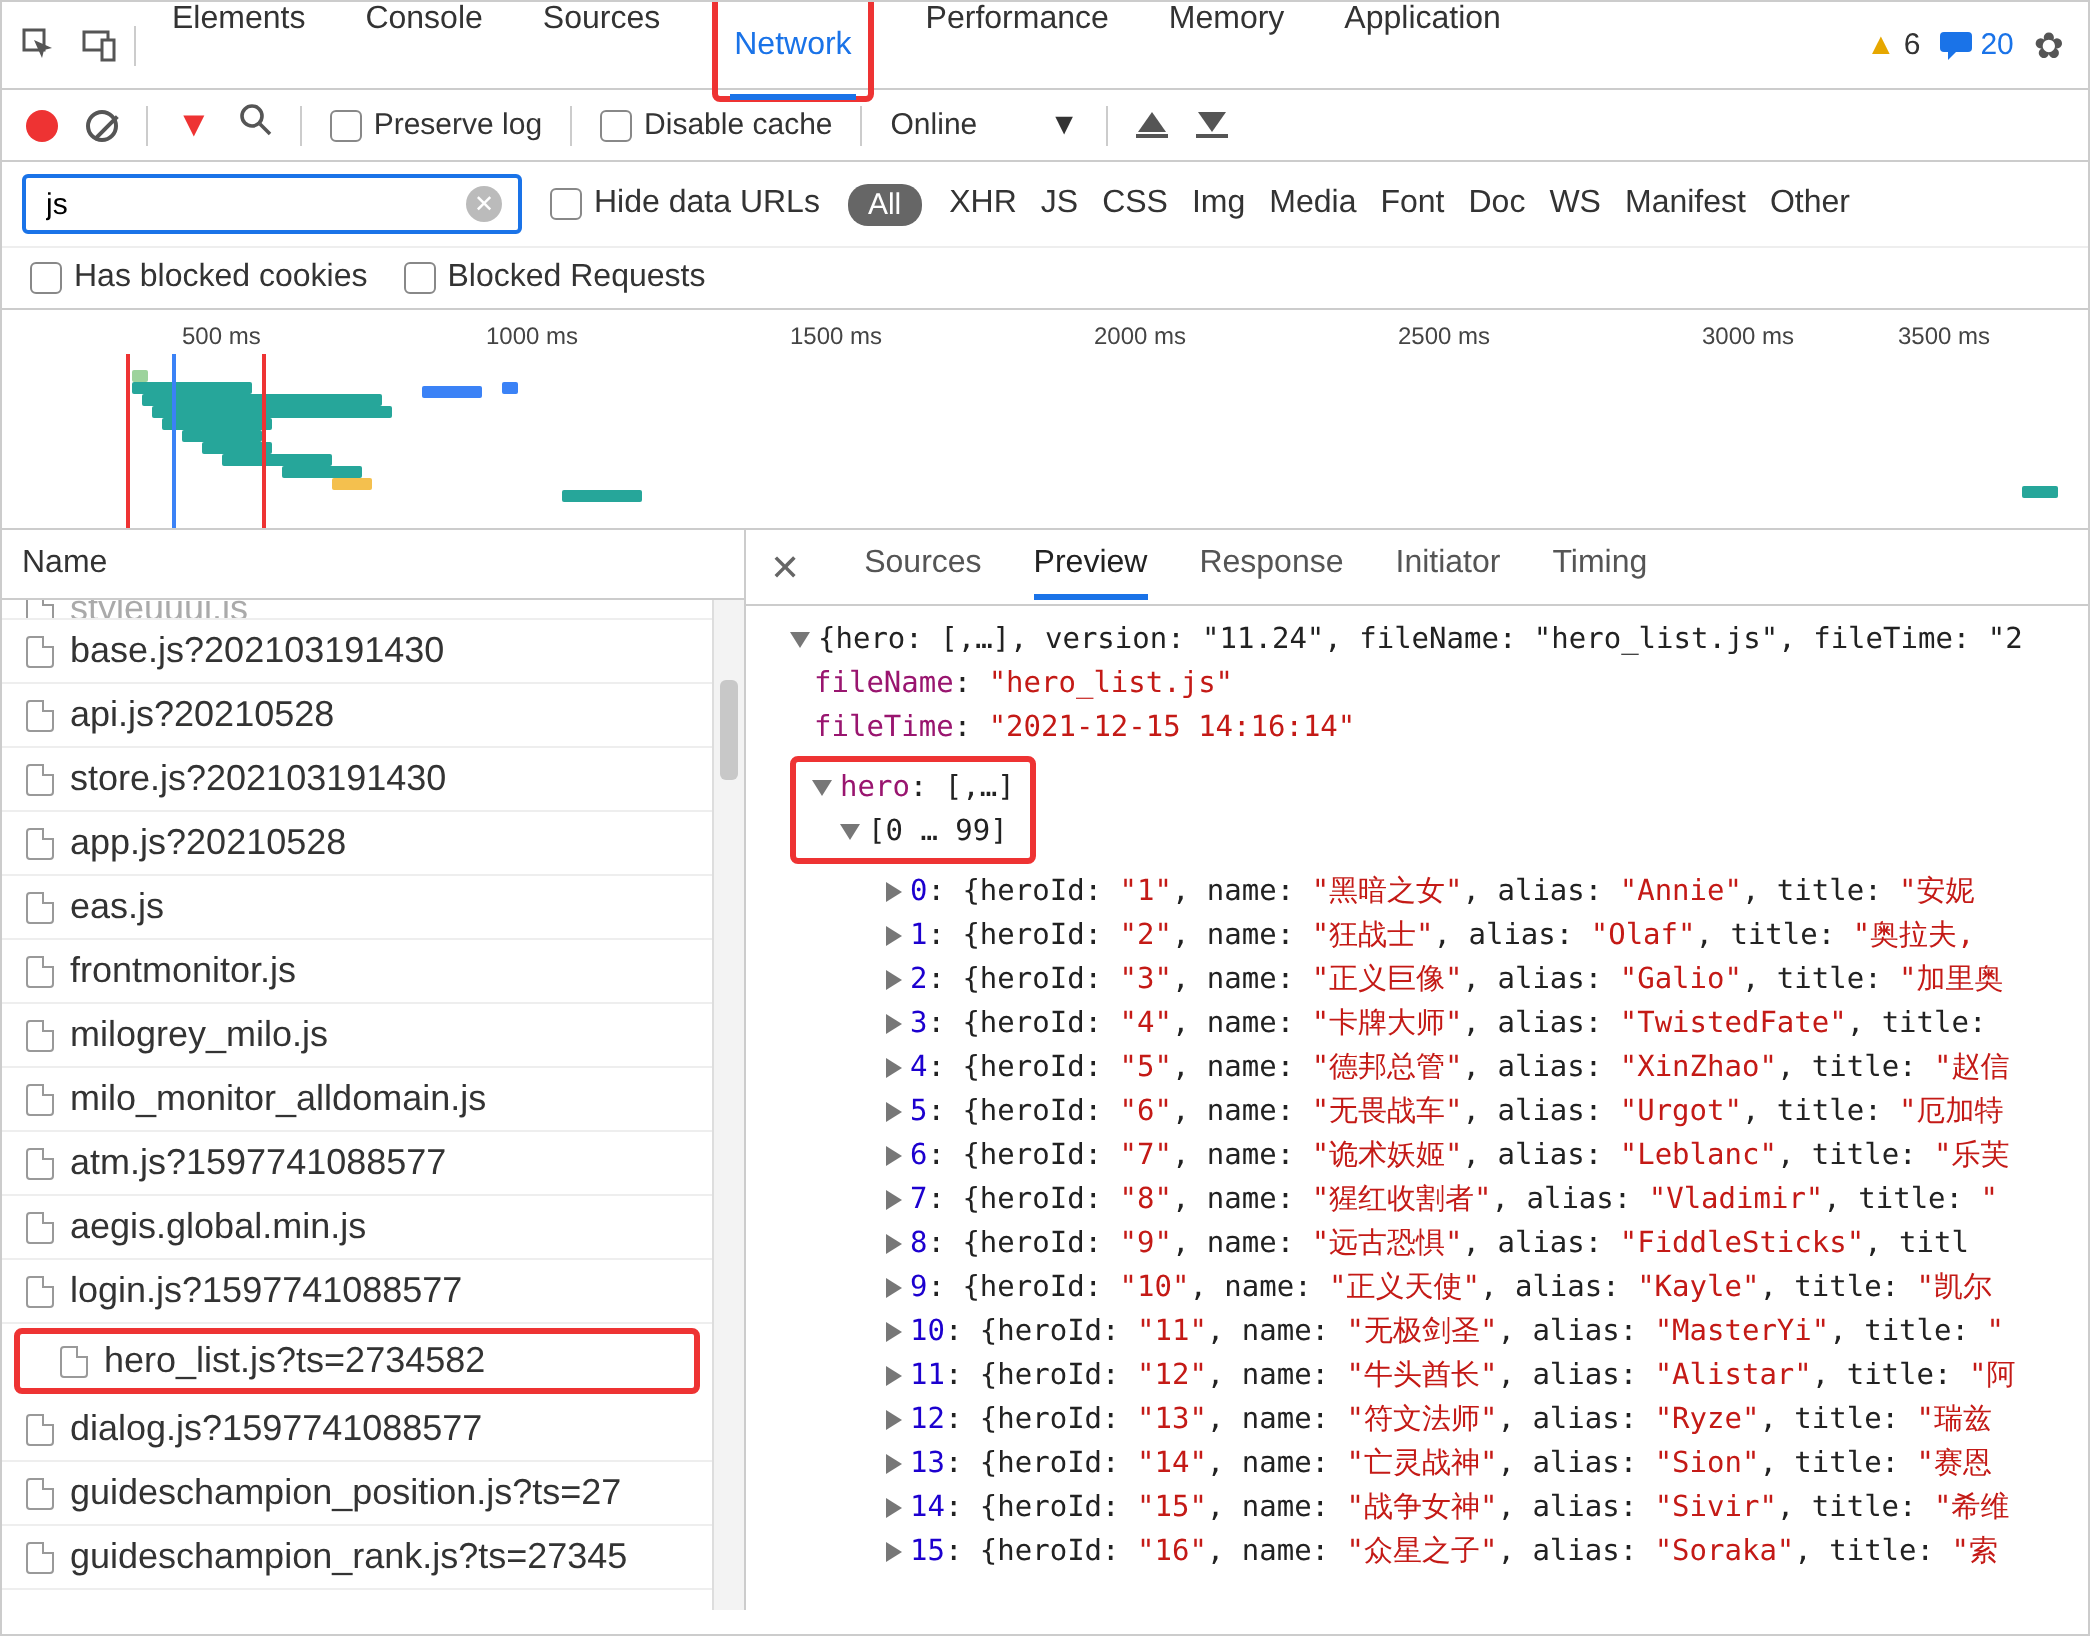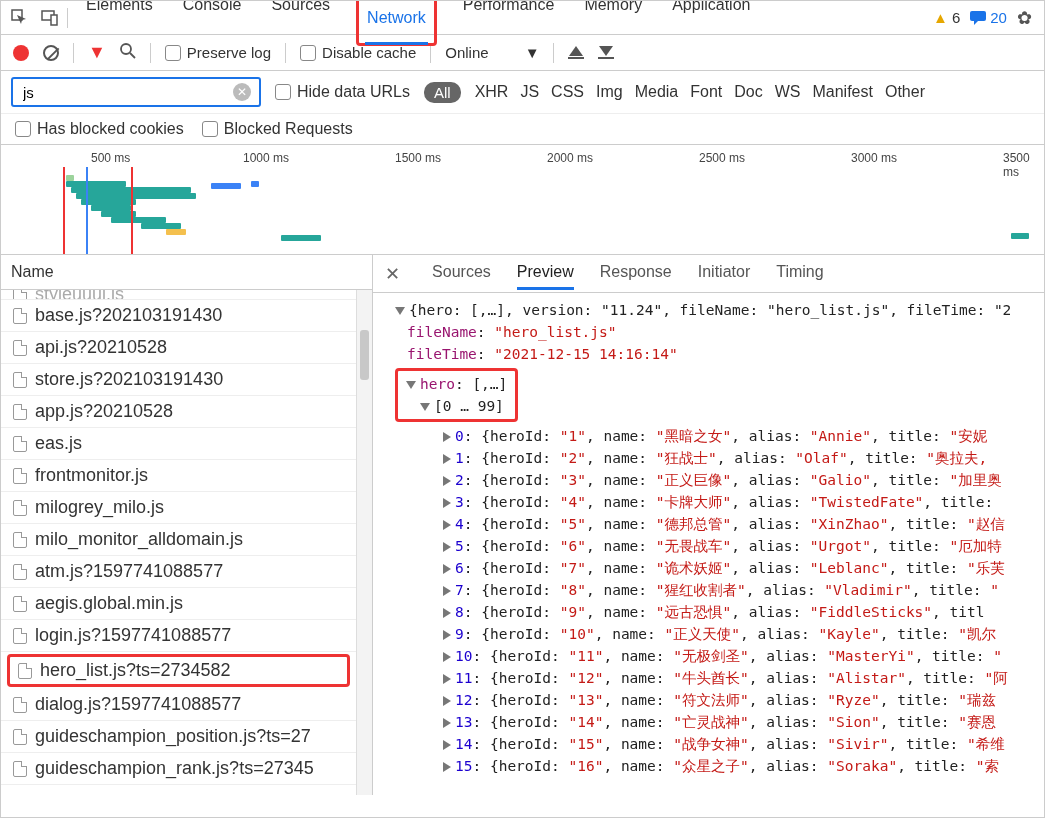--- a/index.html
+++ b/index.html
@@ -10,21 +10,21 @@
     color: #333;
     background: #fff;
     width: 1045px;
     height: 818px;
     overflow: hidden;
     border: 1px solid #ccc;
   }
   .topbar {
     display: flex;
     align-items: center;
-    height: 34px;
+    height: 44px;
     border-bottom: 1px solid #ccc;
     padding: 0 6px;
     font-size: 15px;
   }
   .topbar .tool-btn {
     width: 26px; height: 26px;
     display: flex; align-items: center; justify-content: center;
     margin-right: 4px;
     color: #555;
   }
@@ -89,21 +89,21 @@
   .left{
     width:372px;border-right:1px solid #ccc;display:flex;flex-direction:column;
   }
   .left-head{padding:8px 10px;border-bottom:1px solid #ccc;font-size:16px;font-weight:500;position:relative;}
   .left-list{flex:1;overflow-y:auto;}
   .left-row{
     display:flex;align-items:center;gap:8px;
     padding:5px 12px;border-bottom:1px solid #eee;font-size:18px;color:#333;
   }
   .left-row.sel{
-    border:3px solid #e33;border-radius:4px;margin:2px 6px;padding:3px 8px;font-weight:500;
+    border:3px solid #e33;border-radius:4px;margin:2px 6px;padding:3px 20px;font-weight:500;
   }
   .file-icon{width:14px;height:16px;border:1.5px solid #999;border-radius:2px;position:relative;flex-shrink:0;}
   .file-icon::before{content:"";position:absolute;right:-1px;top:-1px;width:5px;height:5px;background:#fff;border-left:1.5px solid #999;border-bottom:1.5px solid #999;}
   .scrollbar{width:16px;background:#f3f3f3;border-left:1px solid #ddd;}
   .right{flex:1;display:flex;flex-direction:column;}
   .right-tabs{
     display:flex;align-items:center;gap:26px;height:38px;border-bottom:1px solid #ccc;padding:0 12px;font-size:16px;
   }
   .right-tab{color:#555;cursor:pointer;padding:6px 0;}
   .right-tab.active{color:#222;border-bottom:3px solid #1a73e8;font-weight:500;}
@@ -240,21 +240,21 @@
   </label>
 </div>
 
 <div class="timeline" id="timeline">
     <span class="time-tick" style="left: 90px;">500 ms</span>
     <span class="time-tick" style="left: 242px;">1000 ms</span>
     <span class="time-tick" style="left: 394px;">1500 ms</span>
     <span class="time-tick" style="left: 546px;">2000 ms</span>
     <span class="time-tick" style="left: 698px;">2500 ms</span>
     <span class="time-tick" style="left: 850px;">3000 ms</span>
-    <span class="time-tick" style="left: 1002px;">3500 ms</span>
+    <span class="time-tick" style="left: 948px;">3500 ms</span>
     <div class="tl-bar" style="left: 65px; top: 30px; width: 8px; background: rgb(156, 211, 156);"></div>
     <div class="tl-bar" style="left: 65px; top: 36px; width: 60px; background: rgb(38, 166, 154);"></div>
     <div class="tl-bar" style="left: 70px; top: 42px; width: 120px; background: rgb(38, 166, 154);"></div>
     <div class="tl-bar" style="left: 75px; top: 48px; width: 120px; background: rgb(38, 166, 154);"></div>
     <div class="tl-bar" style="left: 80px; top: 54px; width: 55px; background: rgb(38, 166, 154);"></div>
     <div class="tl-bar" style="left: 90px; top: 60px; width: 40px; background: rgb(38, 166, 154);"></div>
     <div class="tl-bar" style="left: 100px; top: 66px; width: 35px; background: rgb(38, 166, 154);"></div>
     <div class="tl-bar" style="left: 110px; top: 72px; width: 55px; background: rgb(38, 166, 154);"></div>
     <div class="tl-bar" style="left: 140px; top: 78px; width: 40px; background: rgb(38, 166, 154);"></div>
     <div class="tl-bar" style="left: 210px; top: 38px; width: 30px; background: rgb(59, 130, 246);"></div>

